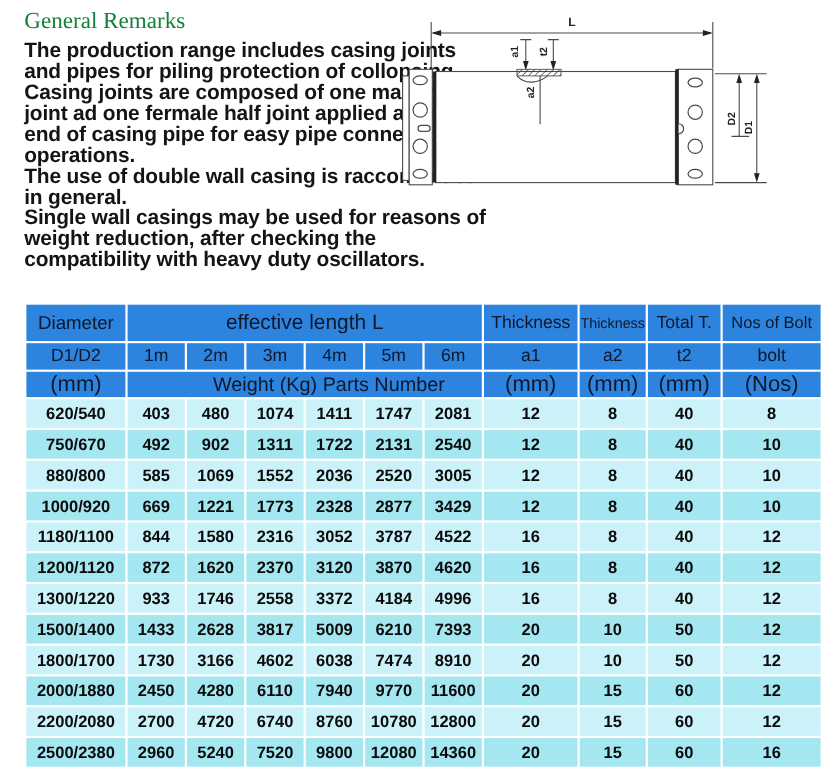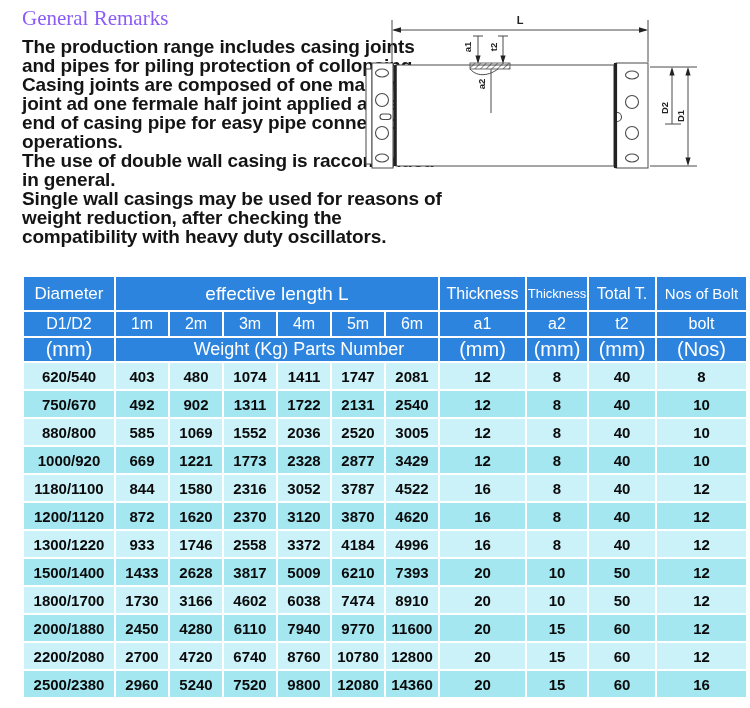--- a/index.html
+++ b/index.html
@@ -4,37 +4,37 @@
 <style>
   html,body{margin:0;padding:0;background:#ffffff;}
   .page{
     position:relative;width:750px;height:708px;background:#ffffff;
     font-family:"Liberation Sans",sans-serif;overflow:hidden;
   }
   
   .remarks{position:absolute;left:22px;top:6px;width:370px;}
   .remarks h2{
     margin:0 0 6px 0;font-family:"Liberation Serif",serif;font-weight:400;
-    font-size:21px;color:#8b5cf6;
+    font-size:21px;color:#15803d;
   }
   .remarks .body-text{
     white-space:pre;font-size:19px;line-height:19px;font-weight:700;
     color:#141414;letter-spacing:-0.15px;
   }
   
   .diagram{position:absolute;left:353px;top:5px;}
   .diagram text{font-family:"Liberation Sans",sans-serif;font-weight:700;fill:#222;}
   
   .spec-table{
     position:absolute;left:22px;top:275px;width:726px;
     border-collapse:separate;border-spacing:2px;table-layout:fixed;
     background:#ffffff;
   }
   .spec-table th{
-    background:#2d84de;color:#ffffff;font-weight:400;
+    background:#2d84de;color:#0f172a;font-weight:400;
     padding:0;overflow:hidden;white-space:nowrap;
   }
   .spec-table thead tr.h1 th{height:33px;font-size:17px;}
   .spec-table thead tr.h1 th.eff{font-size:19px;}
   .spec-table thead tr.h1 th.th1{font-size:16px;}
   .spec-table thead tr.h1 th.th2{font-size:13px;}
   .spec-table thead tr.h1 th.tot{font-size:16px;}
   .spec-table thead tr.h1 th.nos{font-size:15px;}
   .spec-table thead tr.h2 th{height:24px;font-size:16px;}
   .spec-table thead tr.h3 th{height:21px;font-size:20px;}

